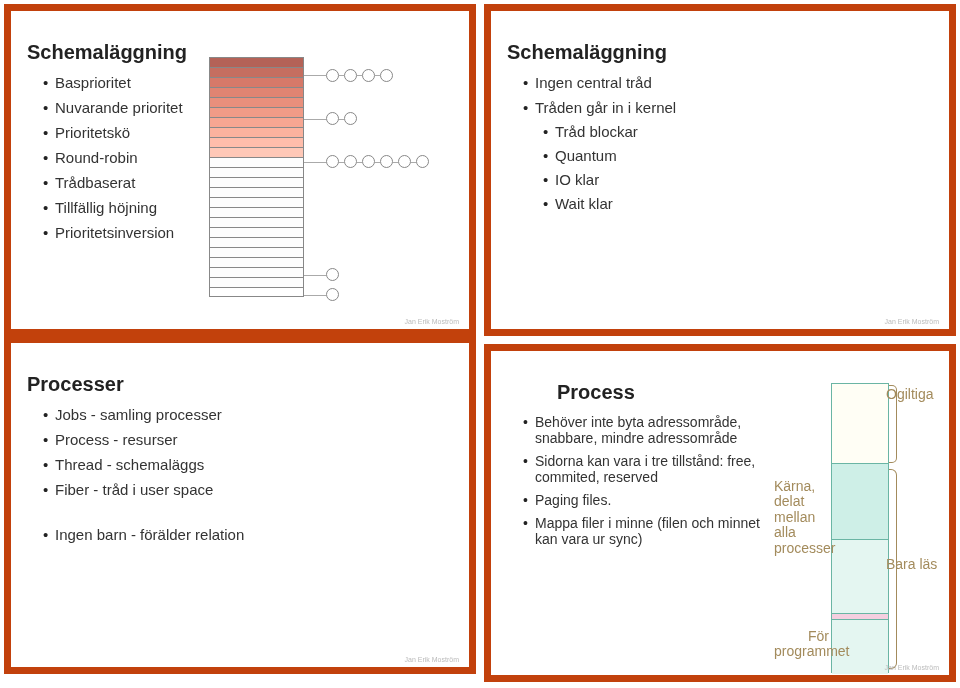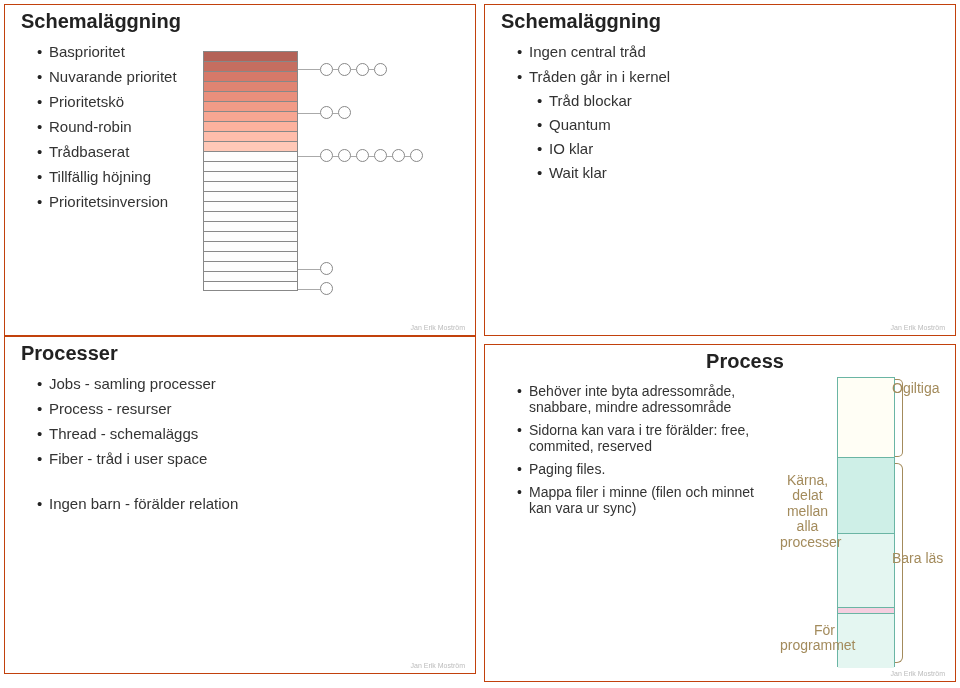--- a/index.html
+++ b/index.html
@@ -5,35 +5,35 @@
   * { box-sizing: border-box; margin: 0; padding: 0; }
   body {
     font-family: "Helvetica Neue", Helvetica, Arial, sans-serif;
     background: #fff;
     width: 960px;
     height: 688px;
     position: relative;
   }
   .quadrant {
     position: absolute;
-    border: 1px solid #c2410c;
-    padding: 5px 16px;
+    border: 7px solid #c2410c;
+    padding: 30px 16px;
   }
   .q1 { left: 4px; top: 4px; width: 472px; height: 332px; }
   .q2 { left: 484px; top: 4px; width: 472px; height: 332px; }
   .q3 { left: 4px; top: 336px; width: 472px; height: 338px; }
   .q4 { left: 484px; top: 344px; width: 472px; height: 338px; }
 
   .title {
     font-size: 20px;
     font-weight: 600;
     margin-bottom: 10px;
     color: #222;
   }
-  .q4 .title { margin-left: 50px; text-align: center; }
+  .q4 .title { margin-left: 50px; }
 
   ul.bullets {
     list-style: none;
     padding-left: 16px;
     font-size: 15px;
     color: #333;
   }
   ul.bullets li {
     position: relative;
     margin: 8px 0;
@@ -247,37 +247,37 @@
   <ul class="bullets spaced">
     <li>Ingen barn - förälder relation</li>
   </ul>
   <div class="attribution">Jan Erik Moström</div>
 </div>
 
 <div class="quadrant q4">
   <div class="title">Process</div>
   <ul class="bullets">
     <li>Behöver inte byta adressområde, snabbare, mindre adressområde</li>
-    <li>Sidorna kan vara i tre förälder: free, commited, reserved</li>
+    <li>Sidorna kan vara i tre tillstånd: free, commited, reserved</li>
     <li>Paging files.</li>
     <li>Mappa filer i minne (filen och minnet kan vara ur sync)</li>
   </ul>
 
   <div class="mem-diagram">
     <div class="mem-seg1"></div>
     <div class="mem-seg2"></div>
     <div class="mem-seg3"></div>
     <div class="mem-seg4"></div>
     <div class="mem-seg5"></div>
   </div>
 
   <div class="mem-label right" style="right:8px; top:36px;">Ogiltiga</div>
   <div class="mem-bracket" style="right:52px; top:34px; height:78px; border-top-right-radius:5px; border-bottom-right-radius:5px;"></div>
 
-  <div class="mem-label" style="right:120px; top:128px; text-align:center;">Kärna, delat mellan alla processer</div>
+  <div class="mem-label" style="right:120px; top:128px; text-align:left;">Kärna, delat mellan alla processer</div>
 
   <div class="mem-label right" style="right:8px; top:206px;">Bara läs</div>
   <div class="mem-bracket" style="right:52px; top:118px; height:200px; border-top-right-radius:6px; border-bottom-right-radius:6px;"></div>
 
   <div class="mem-label" style="right:120px; top:278px; text-align:right;">För programmet</div>
 
   <div class="attribution">Jan Erik Moström</div>
 </div>
 
 </body></html>

